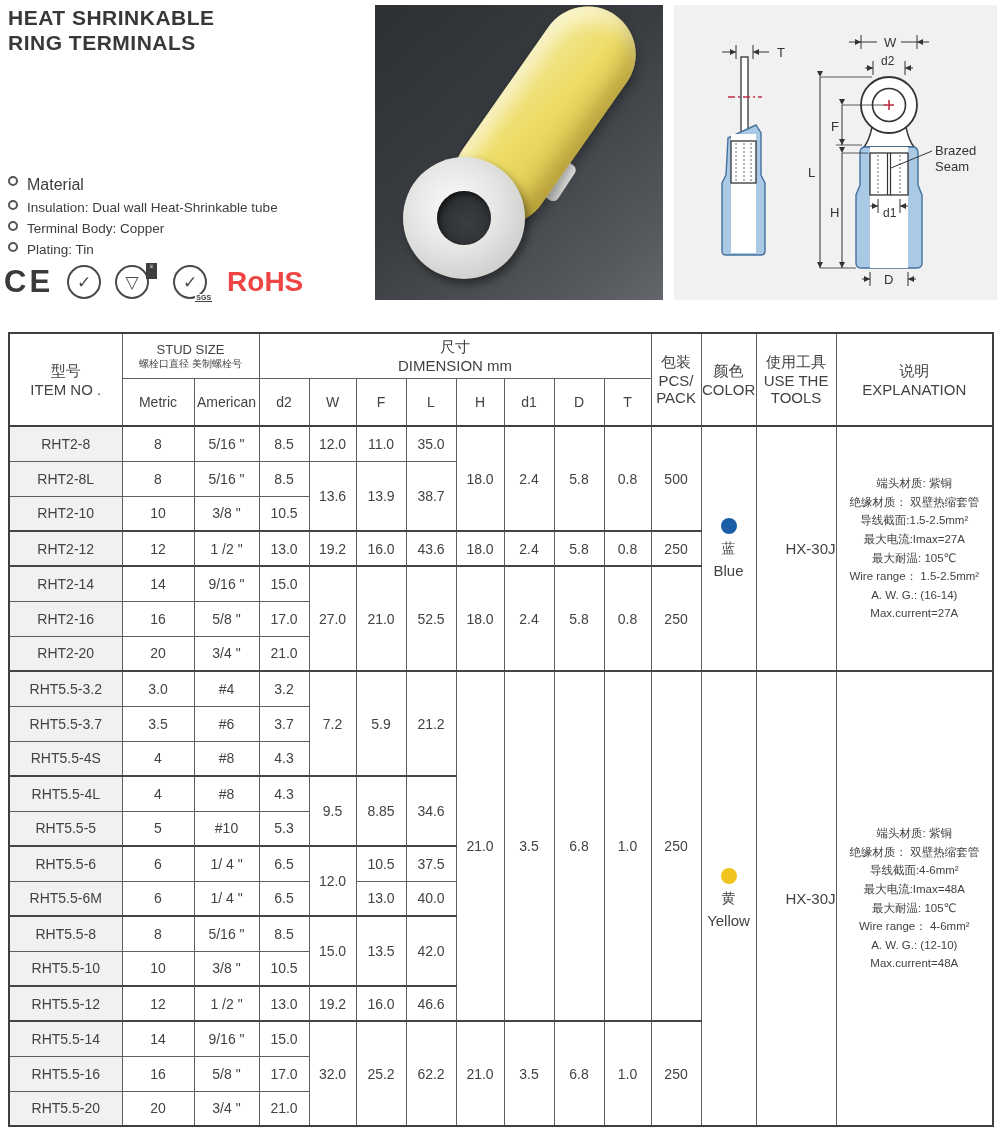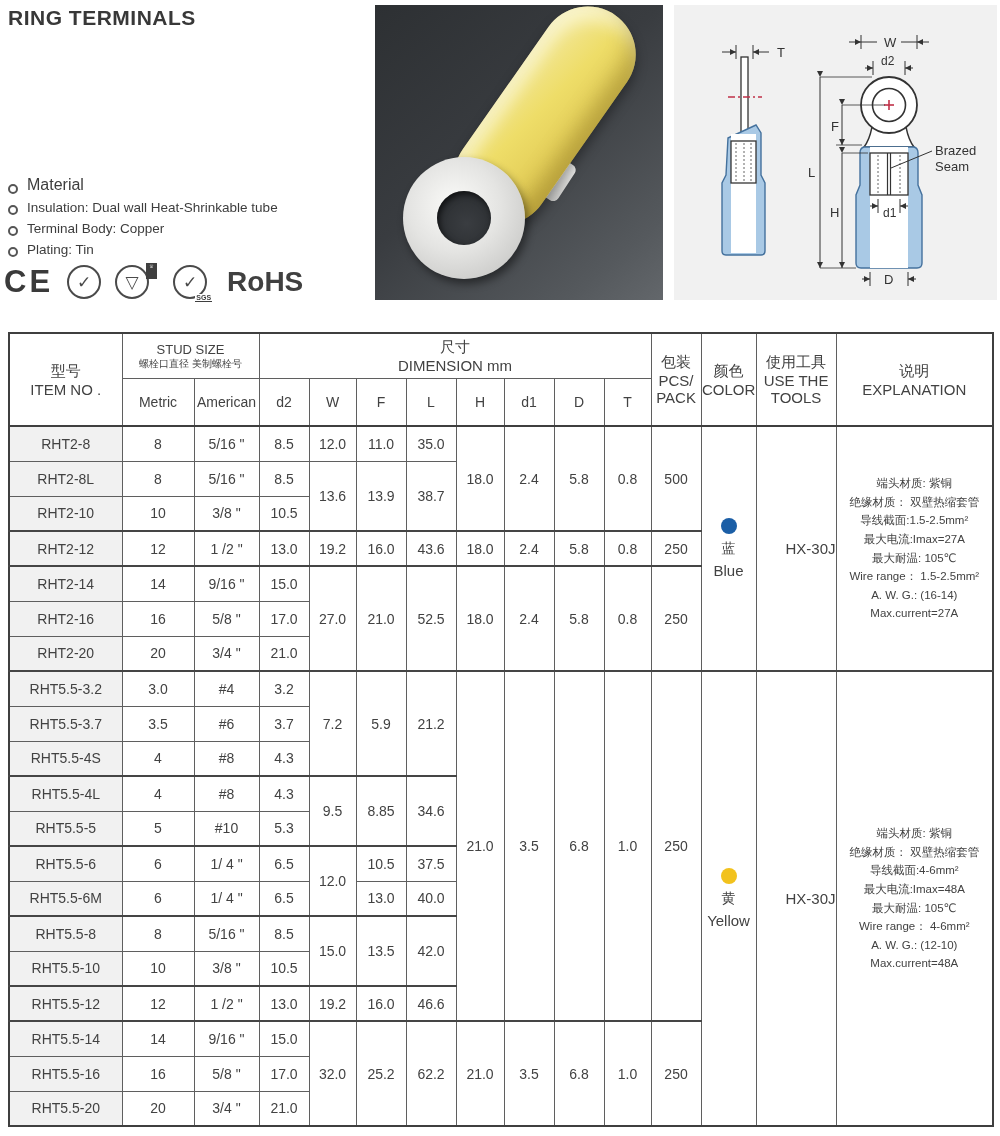--- a/index.html
+++ b/index.html
@@ -5,36 +5,36 @@
   html,body{margin:0;padding:0;}
   body{
     width:1000px;height:1136px;background:#fff;position:relative;
     font-family:"Liberation Sans","DejaVu Sans",sans-serif;color:#3d3d3d;
     overflow:hidden;
   }
   
   .title{position:absolute;left:8px;top:6px;font-size:21px;font-weight:bold;
          color:#383838;line-height:1.18;letter-spacing:.5px;}
   .materials{position:absolute;left:8px;top:176px;}
-  .mat-row{display:flex;align-items:flex-end;margin-bottom:6px;}
+  .mat-row{display:flex;align-items:flex-start;margin-bottom:6px;}
   .bullet{width:6px;height:6px;border:2px solid #555;border-radius:50%;
           margin-right:9px;flex:0 0 auto;background:#fff;}
   .mat-head{font-size:16px;}
   .mat-item{font-size:13.5px;}
   .certs{position:absolute;left:4px;top:262px;display:flex;align-items:center;height:40px;}
   .ce{font-size:31px;font-weight:bold;color:#3a3a3a;letter-spacing:3px;margin-right:14px;}
   .badge{width:30px;height:30px;border:2.5px solid #4a4a4a;border-radius:50%;
          display:flex;align-items:center;justify-content:center;position:relative;
          margin-right:14px;flex:0 0 auto;}
   .badge .chk{font-size:17px;font-weight:bold;color:#4a4a4a;line-height:1;}
   .badge .tab{position:absolute;right:-10px;top:-4px;width:11px;height:16px;background:#3f3f3f;
               color:#fff;font-size:5px;text-align:center;line-height:6px;overflow:hidden;}
   .badge .sgs-t{position:absolute;right:-7px;bottom:-5px;font-size:7px;font-weight:bold;
                 color:#3f3f3f;border-bottom:1px solid #3f3f3f;background:#fff;padding:0 1px;}
-  .rohs{font-size:28px;font-weight:bold;color:#404040;margin-left:6px;}
+  .rohs{font-size:28px;font-weight:bold;color:#ef4444;margin-left:6px;}
   
   .photo{position:absolute;left:375px;top:5px;width:288px;height:295px;overflow:hidden;
          background:linear-gradient(140deg,#2d3033 0%,#393c40 45%,#55595d 85%,#63676b 100%);}
   .neck{position:absolute;left:118px;top:138px;width:80px;height:42px;background:
         linear-gradient(180deg,#efefed,#c9c9c7);transform:rotate(33deg);border-radius:6px;}
   .sleeve{position:absolute;left:122px;top:-12px;width:96px;height:245px;border-radius:48px;
           transform:rotate(35deg);
           background:linear-gradient(100deg,#f4eaa4 0%,#eedd68 45%,#dcc34d 100%);
           box-shadow:inset -14px -10px 20px rgba(110,85,15,.35),
                      inset 12px 10px 16px rgba(255,255,242,.55),
@@ -68,20 +68,21 @@
   td.color .dot{width:16px;height:16px;border-radius:50%;margin:0 auto 6px auto;}
   td.color .czh{font-size:14px;margin-bottom:4px;}
   td.color .cen{font-size:15px;}
   td.expl{text-align:left;padding:6px 6px 6px 12px;}
   td.expl div{font-size:11.5px;line-height:1.62;white-space:nowrap;}
 </style>
 </head>
 <body>
 
 <div class="title">
+  <div>HEAT SHRINKABLE</div>
   <div>RING  TERMINALS</div>
 </div>
 
 <div class="materials">
   <div class="mat-row">
     <span class="bullet"></span>
     <span class="mat-head">Material</span>
   </div>
   <div class="mat-row">
     <span class="bullet"></span>

